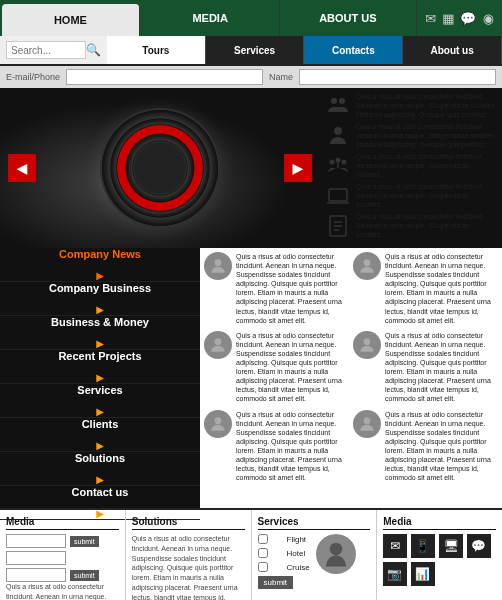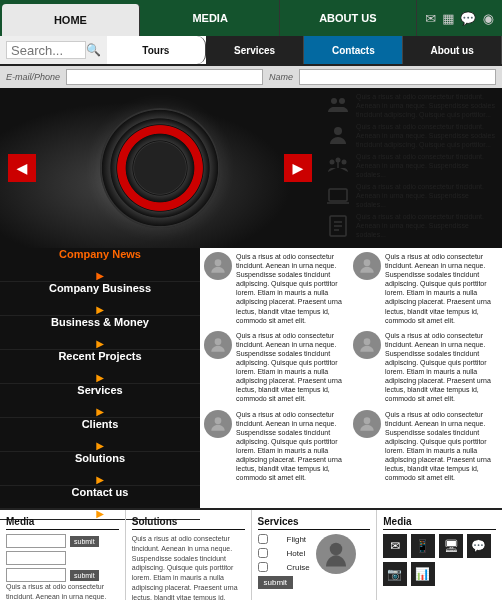--- a/index.html
+++ b/index.html
@@ -8,30 +8,30 @@
     
     .top-nav { display: flex; background: #14532d; height: 36px; }
     .top-nav .nav-item { flex: 1; display: flex; align-items: center; justify-content: center; color: #fff; font-size: 11px; font-weight: bold; text-transform: uppercase; border-right: 1px solid #333; cursor: pointer; }
     .top-nav .nav-item.active { background: #e8e8e8; color: #111; border-radius: 4px 4px 0 0; margin: 4px 2px 0; height: 32px; }
     .top-nav .nav-icons { display: flex; align-items: center; gap: 6px; padding: 0 8px; }
     .top-nav .nav-icons span { color: #ccc; font-size: 13px; cursor: pointer; }
 
     
     .second-nav { display: flex; background: #fff; border-bottom: 2px solid #222; height: 30px; }
     .second-nav .search-area { display: flex; align-items: center; background: #eee; padding: 0 6px; flex: 0 0 auto; }
-    .second-nav .search-area input { border: 1px solid #ccc; height: 18px; width: 80px; font-size: 13px; padding: 0 4px; }
+    .second-nav .search-area input { border: 1px solid #ccc; height: 18px; width: 80px; font-size: 10px; padding: 0 4px; }
     .second-nav .search-icon { font-size: 12px; cursor: pointer; }
     .second-nav .sn-item { flex: 1; display: flex; align-items: center; justify-content: center; font-size: 10px; font-weight: bold; background: #222; color: #fff; border-right: 1px solid #444; cursor: pointer; }
-    .second-nav .sn-item.tours { background: #fff; color: #111; border-radius: 9px; }
+    .second-nav .sn-item.tours { background: #fff; color: #111; }
     .second-nav .sn-item.contacts { background: #0369a1; }
 
     
     .form-row { display: flex; align-items: center; background: #ddd; padding: 3px 6px; height: 22px; gap: 6px; }
     .form-row input { height: 16px; border: 1px solid #aaa; font-size: 9px; padding: 0 3px; flex: 1; }
-    .form-row label { font-size: 9px; color: #555; font-style: italic; }
+    .form-row label { font-size: 9px; color: #555; }
 
     
     .hero { display: flex; height: 160px; background: #111; position: relative; overflow: hidden; }
     .hero-left { width: 320px; position: relative; overflow: hidden; }
     .hero-bg { width: 100%; height: 100%; background: radial-gradient(ellipse at 40% 60%, #444 0%, #111 60%); display: flex; align-items: center; justify-content: center; }
     .vinyl { width: 120px; height: 120px; border-radius: 50%; background: radial-gradient(circle at 50% 50%, #222 30%, #333 31%, #111 32%, #333 33%, #111 40%, #c00 41%, #c00 50%, #111 51%, #333 52%, #111 58%, #333 59%, #111 68%, #333 69%, #111 80%, #222 100%); box-shadow: 0 0 20px rgba(255,255,255,0.1); }
     .arrow-left, .arrow-right { position: absolute; top: 50%; transform: translateY(-50%); width: 28px; height: 28px; background: #c00; display: flex; align-items: center; justify-content: center; cursor: pointer; color: #fff; font-size: 14px; z-index: 10; }
     .arrow-left { left: 8px; }
     .arrow-right { right: 8px; }
     .hero-right { flex: 1; display: flex; flex-direction: column; gap: 2px; padding: 4px; overflow: hidden; }

